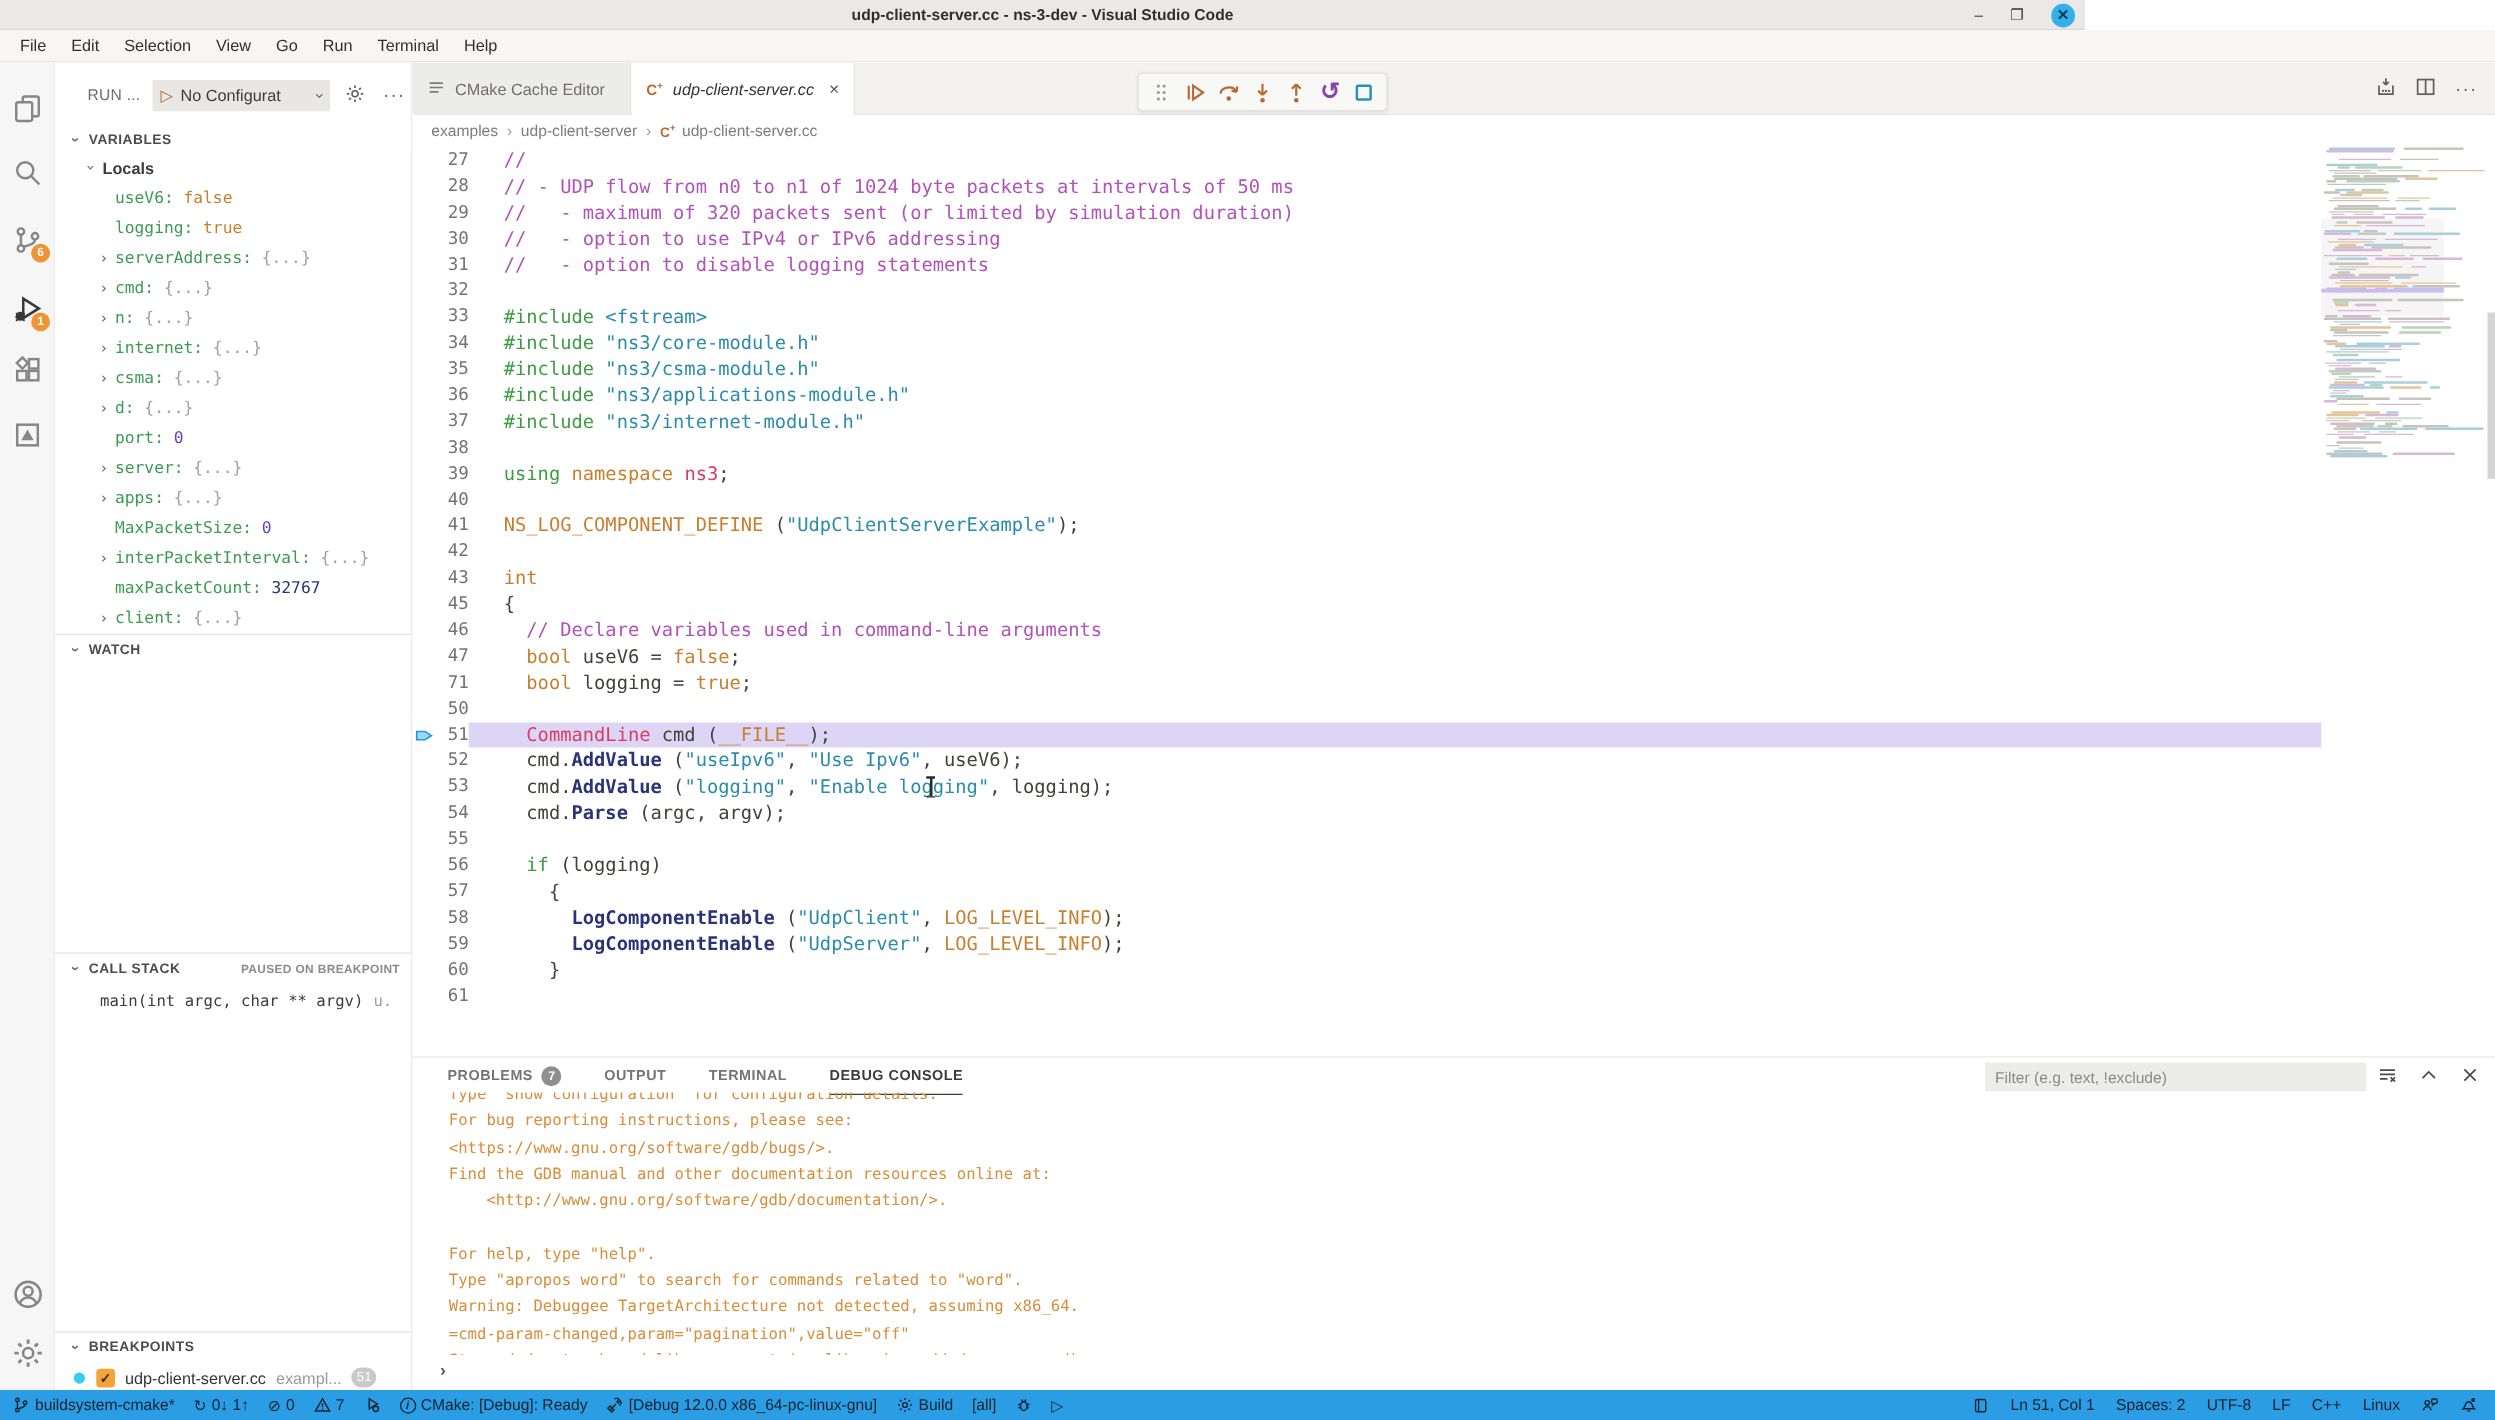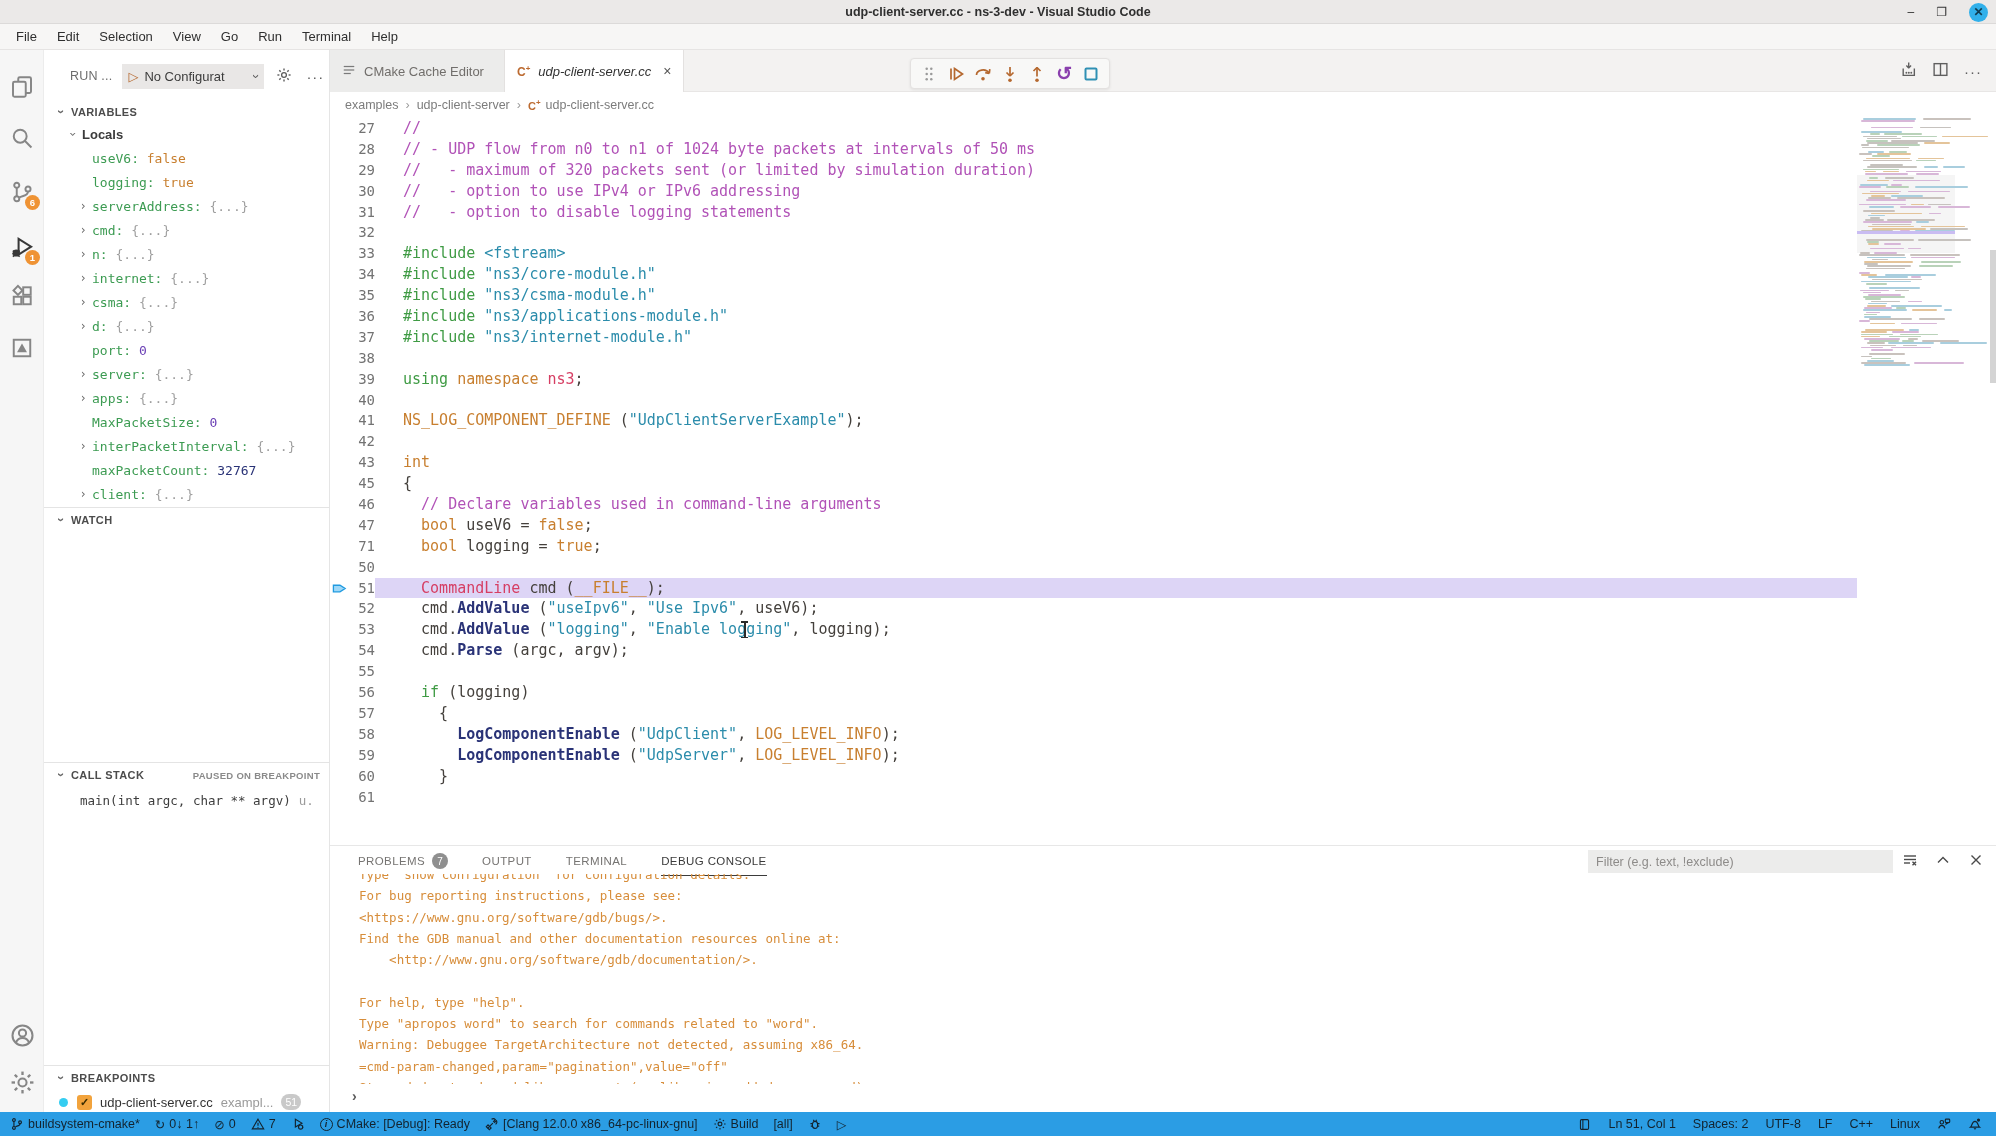--- a/index.html
+++ b/index.html
@@ -2,21 +2,21 @@
 <html><head>
 <meta charset="utf-8">
 <style>
   html,body{margin:0;padding:0;background:#fff;}
   *{box-sizing:border-box;}
   #root{position:relative;width:1996px;height:1136px;overflow:hidden;background:#fff;
         font-family:"Liberation Sans",sans-serif;color:#3b3b3b;font-size:13px;}
   .mono{font-family:"DejaVu Sans Mono",monospace;}
 
   
-  .titlebar{position:absolute;left:0;top:0;width:1996px;height:24px;background:#ebe9e8;
+  .titlebar{position:absolute;left:0;top:0;width:1668px;height:24px;background:#ebe9e8;
             border-bottom:1px solid #dcdad9;display:flex;align-items:center;justify-content:center;}
   .titlebar .title{font-weight:bold;font-size:12.5px;color:#2f2f2f;}
   .win-controls{position:absolute;right:8px;top:0;height:24px;display:flex;align-items:center;gap:22px;}
   .wc{color:#333;font-size:12px;line-height:1;}
   .wc-close{width:19px;height:19px;border-radius:50%;background:#31b0ea;color:#103a4e;display:flex;
             align-items:center;justify-content:center;font-size:12px;font-weight:bold;}
 
   
   .menubar{position:absolute;left:0;top:24px;width:1996px;height:26px;background:#f7f6f5;
            border-bottom:1px solid #e6e4e3;display:flex;align-items:center;padding-left:6px;}
@@ -111,21 +111,21 @@
   .mm-view{position:absolute;left:0;width:98px;background:rgba(0,0,0,.04);}
   .scrollthumb{position:absolute;left:1660px;top:200px;width:6px;height:133px;background:#c6c6c6;opacity:.75;}
 
   .ibeam{position:absolute;left:410px;top:570px;width:9px;height:19px;}
   .ibeam .stem{position:absolute;left:4px;top:2px;width:1.5px;height:15px;background:#2b2b2b;}
   .ibeam .cap{position:absolute;left:1px;width:7px;height:1.5px;background:#2b2b2b;}
   .ibeam .cap.b{top:16.5px;} .ibeam .cap.t{top:1px;}
 
   
   .panel{position:absolute;left:330px;top:845px;width:1666px;height:267px;background:#fff;border-top:1px solid #e7e7e7;overflow:hidden;}
-  .panel-tabs{position:absolute;left:28px;top:0;height:30px;display:flex;align-items:center;gap:34px;}
+  .panel-tabs{position:absolute;left:28px;top:0;height:30px;display:flex;align-items:center;gap:34px;font-weight:bold;}
   .p-tab{display:flex;align-items:center;height:30px;font-size:11.5px;letter-spacing:.4px;color:#767472;}
   .p-tab.active{color:#3b3b3b;border-bottom:1.5px solid #3b3b3b;}
   .p-badge{margin-left:7px;min-width:16px;height:16px;border-radius:9px;background:#8f8f8f;color:#fff;font-size:10px;
            display:flex;align-items:center;justify-content:center;padding:0 4px;letter-spacing:0;}
   .p-filter{position:absolute;left:1258px;top:4px;width:305px;height:23px;background:#ececeb;border:none;
             font-size:12.5px;color:#3c3c3c;padding:0 8px;font-family:"Liberation Sans",sans-serif;}
   .p-filter::placeholder{color:#8d8b89;}
   .p-icons{position:absolute;right:12px;top:0;height:30px;display:flex;align-items:center;gap:17px;}
   .p-icons svg{stroke:#4a4a4a;fill:none;stroke-width:1.4;}
   #console{position:absolute;left:29px;top:28px;width:1600px;height:210px;overflow:hidden;}
@@ -849,21 +849,21 @@
         </div>
         <div class="sb-item">
           <span class="info-circ">i</span>
           <span>CMake: [Debug]: Ready</span>
         </div>
         <div class="sb-item">
           <svg width="14" height="14" viewBox="0 0 16 16">
             <path d="M3 13 L9 7 M7.5 2.5 C9 1.5 11 2 11.8 3 L9.8 5 L11 6.2 L13 4.2 C14 5.5 13.5 7.5 12 8.3"></path>
             <path d="M3.5 9 L7 12.5 L5 14.5 L1.5 11 Z"></path>
           </svg>
-          <span>[Clang 12.0.0 x86_64-pc-linux-gnu]</span>
+          <span>[Debug 12.0.0 x86_64-pc-linux-gnu]</span>
         </div>
         <div class="sb-item">
           <svg width="14" height="14" viewBox="0 0 16 16">
             <circle cx="8" cy="8" r="2.2"></circle>
             <g stroke-width="1.3">
               <line x1="8" y1="1.6" x2="8" y2="3.4"></line>
               <line x1="8" y1="12.6" x2="8" y2="14.4"></line>
               <line x1="1.6" y1="8" x2="3.4" y2="8"></line>
               <line x1="12.6" y1="8" x2="14.4" y2="8"></line>
               <line x1="3.5" y1="3.5" x2="4.8" y2="4.8"></line>

